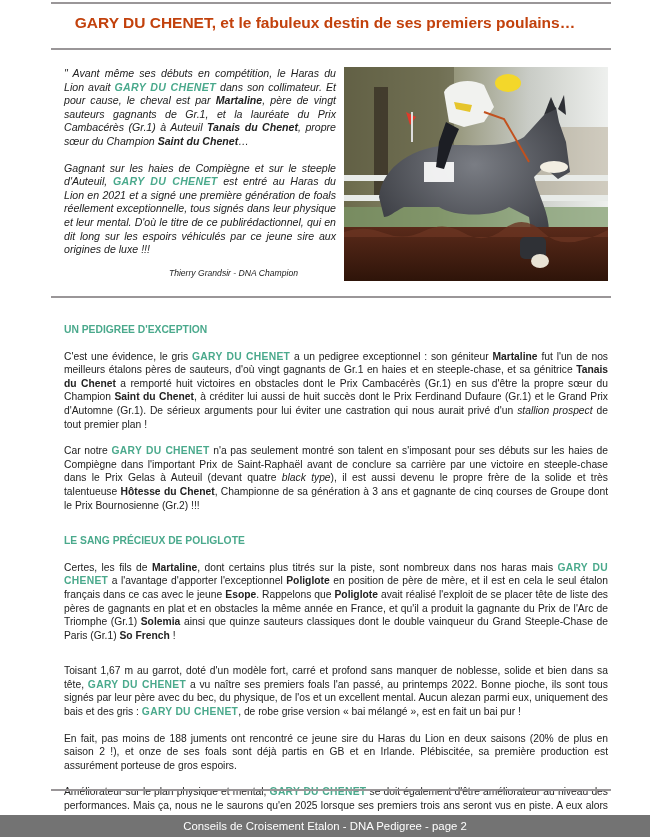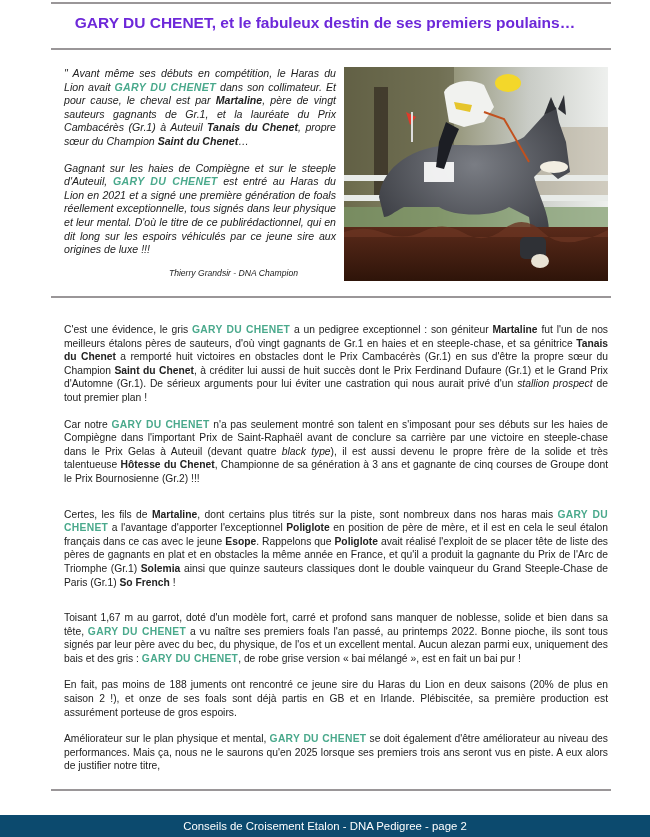--- a/index.html
+++ b/index.html
@@ -1,32 +1,32 @@
 <!DOCTYPE html>
 <html><head>
 <meta charset="utf-8">
 <style>
   html, body { margin: 0; padding: 0; background: #ffffff; }
   body { width: 650px; height: 837px; position: relative; overflow: hidden;
          font-family: "Liberation Sans", sans-serif; color: #222; }
   .hr { position: absolute; left: 51px; width: 560px; height: 2px; background: #9a9698; }
   .title { position: absolute; left: 0; width: 650px; top: 14px; text-align: center;
-           font-size: 15.5px; font-weight: bold; color: #6d28d9; letter-spacing: 0; }
+           font-size: 15.5px; font-weight: bold; color: #c2410c; letter-spacing: 0; }
   .intro { position: absolute; left: 64px; top: 67px; width: 272px;
            font-size: 10.6px; line-height: 13.6px; font-style: italic; text-align: justify; color: #222; }
   .intro p { margin: 0 0 13px 0; }
   .teal { color: #4aa98c; font-weight: bold; letter-spacing: 0.3px; }
   .teal-n { color: #4aa98c; font-weight: bold; letter-spacing: 0.3px; font-style: normal; }
   .sig { position: absolute; right: 352px; top: 268px; font-size: 8.6px; font-style: italic; color: #222; }
   .photo { position: absolute; left: 344px; top: 67px; width: 264px; height: 214px; overflow: hidden; }
   .body { position: absolute; left: 64px; width: 544px; font-size: 10.3px; line-height: 13.6px;
           text-align: justify; color: #222; }
   .body p { margin: 0 0 13px 0; }
   .sec { font-size: 10.3px; font-weight: bold; color: #4aa98c; margin: 0 0 13px 0; }
-  .footer { position: absolute; left: 0; top: 815px; width: 650px; height: 22px; background: #0c4a6e;
+  .footer { position: absolute; left: 0; top: 815px; width: 650px; height: 22px; background: #737373;
             color: #fff; font-size: 11.4px; text-align: center; line-height: 22px; }
   b { font-weight: bold; }
 </style>
 </head>
 <body>
 
 <div class="hr" style="top:2px;"></div>
 
 <div class="title">
   <span>GARY DU CHENET</span><span style="font-weight:bold;">, et le fabuleux destin de ses premiers poulains…</span>
@@ -81,23 +81,25 @@
     <rect x="0" y="160" width="264" height="54" fill="url(#hedge)"></rect>
     <path d="M0,165 Q20,158 40,166 T80,164 T120,166 T160,162 T200,166 T264,163 L264,170 L0,170 Z" fill="#6a3422" opacity="0.8"></path>
     <rect x="176" y="170" width="26" height="22" rx="5" fill="#2f3136"></rect>
     <ellipse cx="196" cy="194" rx="9" ry="7" fill="#e9e3d5"></ellipse>
   </svg>
 </div>
 
 <div class="hr" style="top:296px;"></div>
 
 <div class="body" style="top:323px;">
+  <div class="sec">UN PEDIGREE D'EXCEPTION</div>
   <p><span>C'est une évidence, le gris </span><span class="teal-n">GARY DU CHENET</span><span> a un pedigree exceptionnel : son géniteur </span><b>Martaline</b><span> fut l'un de nos meilleurs étalons pères de sauteurs, d'où vingt gagnants de Gr.1 en haies et en steeple-chase, et sa génitrice </span><b>Tanais du Chenet</b><span> a remporté huit victoires en obstacles dont le Prix Cambacérès (Gr.1) en sus d'être la propre sœur du Champion </span><b>Saint du Chenet</b><span>, à créditer lui aussi de huit succès dont le Prix Ferdinand Dufaure (Gr.1) et le Grand Prix d'Automne (Gr.1). De sérieux arguments pour lui éviter une castration qui nous aurait privé d'un </span><i>stallion prospect</i><span> de tout premier plan !</span></p>
   <p><span>Car notre </span><span class="teal-n">GARY DU CHENET</span><span> n'a pas seulement montré son talent en s'imposant pour ses débuts sur les haies de Compiègne dans l'important Prix de Saint-Raphaël avant de conclure sa carrière par une victoire en steeple-chase dans le Prix Gelas à Auteuil (devant quatre </span><i>black type</i><span>), il est aussi devenu le propre frère de la solide et très talentueuse </span><b>Hôtesse du Chenet</b><span>, Championne de sa génération à 3 ans et gagnante de cinq courses de Groupe dont le Prix Bournosienne (Gr.2) !!!</span></p>
   <div style="height:9px;"></div>
+  <div class="sec">LE SANG PRÉCIEUX DE POLIGLOTE</div>
   <p><span>Certes, les fils de </span><b>Martaline</b><span>, dont certains plus titrés sur la piste, sont nombreux dans nos haras mais </span><span class="teal-n">GARY DU CHENET</span><span> a l'avantage d'apporter l'exceptionnel </span><b>Poliglote</b><span> en position de père de mère, et il est en cela le seul étalon français dans ce cas avec le jeune </span><b>Esope</b><span>. Rappelons que </span><b>Poliglote</b><span> avait réalisé l'exploit de se placer tête de liste des pères de gagnants en plat et en obstacles la même année en France, et qu'il a produit la gagnante du Prix de l'Arc de Triomphe (Gr.1) </span><b>Solemia</b><span> ainsi que quinze sauteurs classiques dont le double vainqueur du Grand Steeple-Chase de Paris (Gr.1) </span><b>So French</b><span> !</span></p>
   <div style="height:9px;"></div>
   <p><span>Toisant 1,67 m au garrot, doté d'un modèle fort, carré et profond sans manquer de noblesse, solide et bien dans sa tête, </span><span class="teal-n">GARY DU CHENET</span><span> a vu naître ses premiers foals l'an passé, au printemps 2022. Bonne pioche, ils sont tous signés par leur père avec du bec, du physique, de l'os et un excellent mental. Aucun alezan parmi eux, uniquement des bais et des gris : </span><span class="teal-n">GARY DU CHENET</span><span>, de robe grise version « bai mélangé », est en fait un bai pur !</span></p>
   <p><span>En fait, pas moins de 188 juments ont rencontré ce jeune sire du Haras du Lion en deux saisons (20% de plus en saison 2 !), et onze de ses foals sont déjà partis en GB et en Irlande. Plébiscitée, sa première production est assurément porteuse de gros espoirs.</span></p>
   <p><span>Améliorateur sur le plan physique et mental, </span><span class="teal-n">GARY DU CHENET</span><span> se doit également d'être améliorateur au niveau des performances. Mais ça, nous ne le saurons qu'en 2025 lorsque ses premiers trois ans seront vus en piste. A eux alors de justifier notre titre, </span></p>
 </div>
 
 <div class="hr" style="top:789px;"></div>
 
 <div class="footer">

